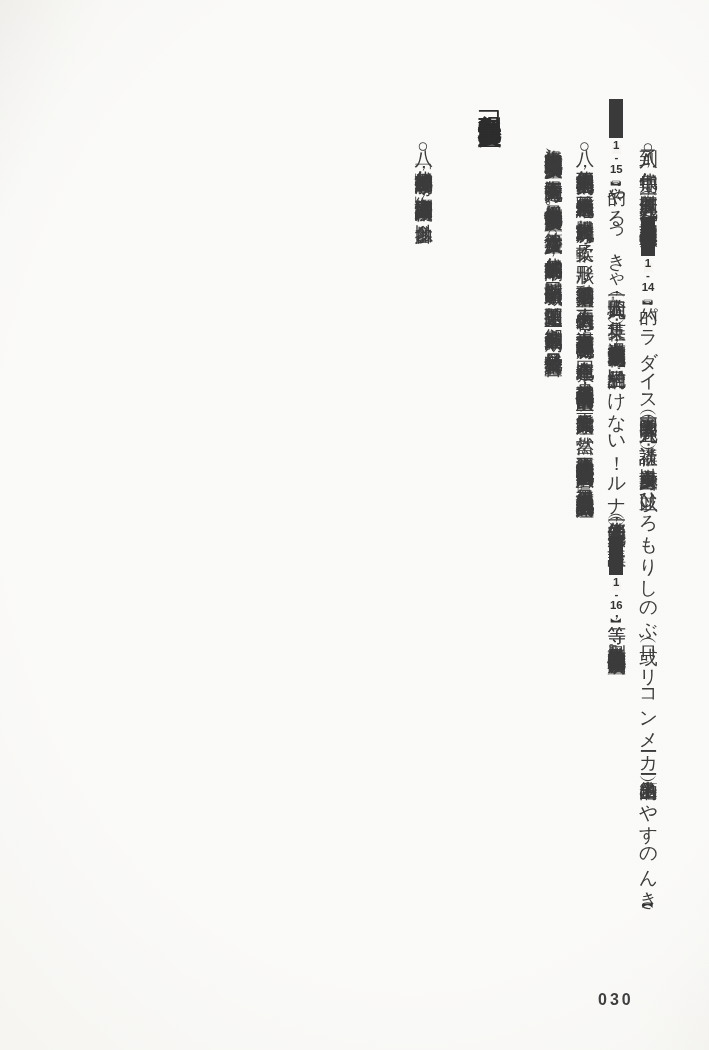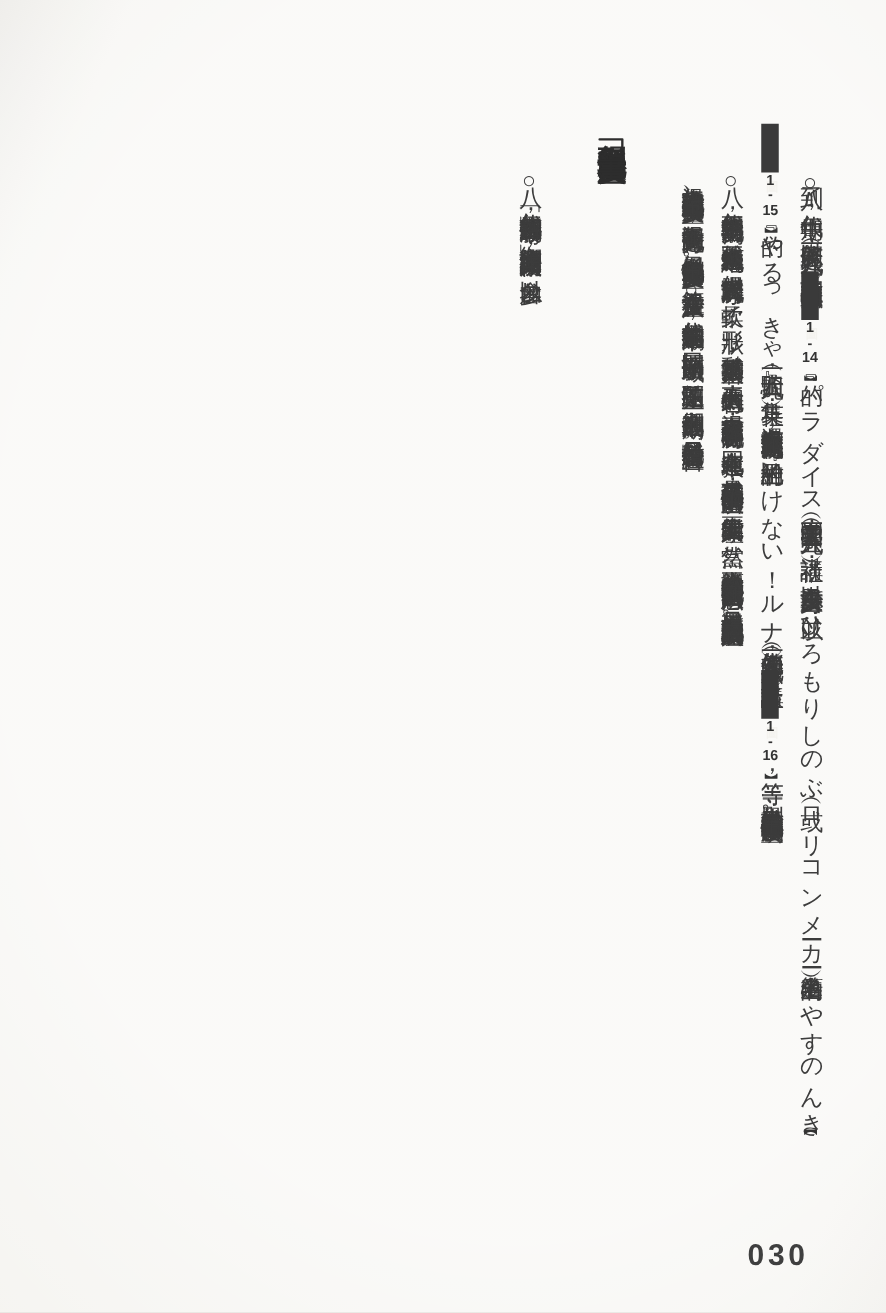--- a/index.html
+++ b/index.html
@@ -60,21 +60,21 @@
     text-orientation:upright;
   }
   .tcu{
     text-combine-upright:all;
   }
   .page-number{
     position:absolute;
     left:598px;top:991px;
     font-family:"Liberation Sans","DejaVu Sans",sans-serif;
     font-weight:bold;
-    font-size:24px;
+    font-size:16px;
     letter-spacing:3px;
     color:#3f3f3f;
   }
 </style>
 </head>
 <body>
 
 <div class="page">
 
   <div class="text-block">

